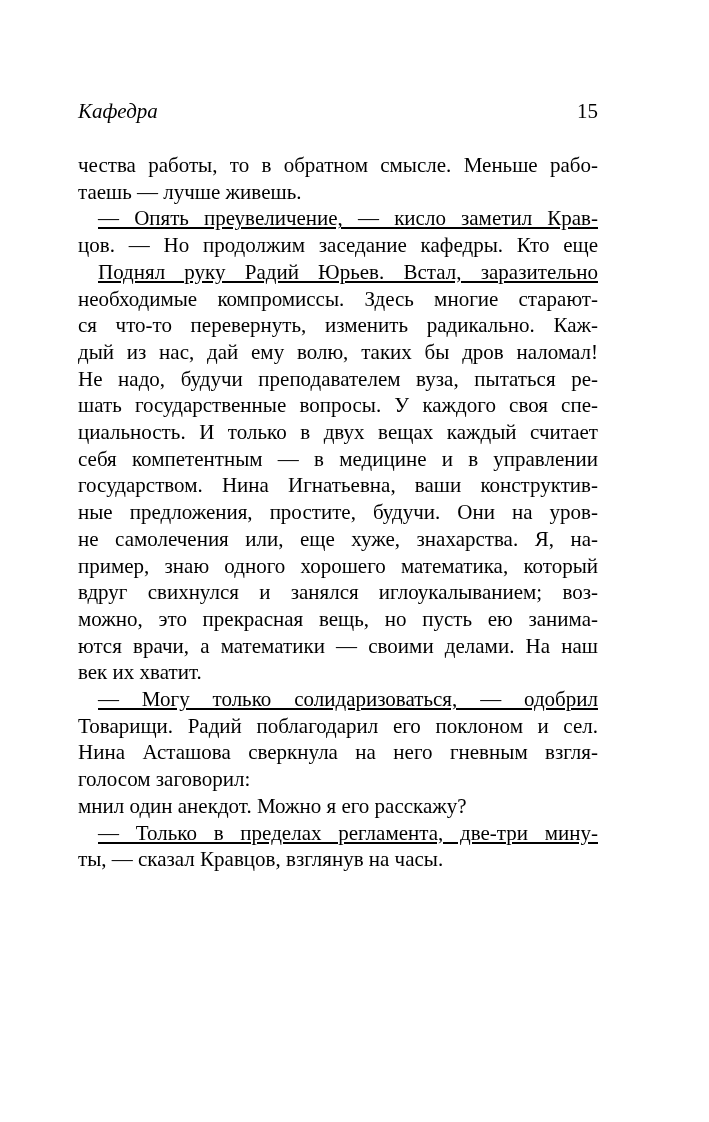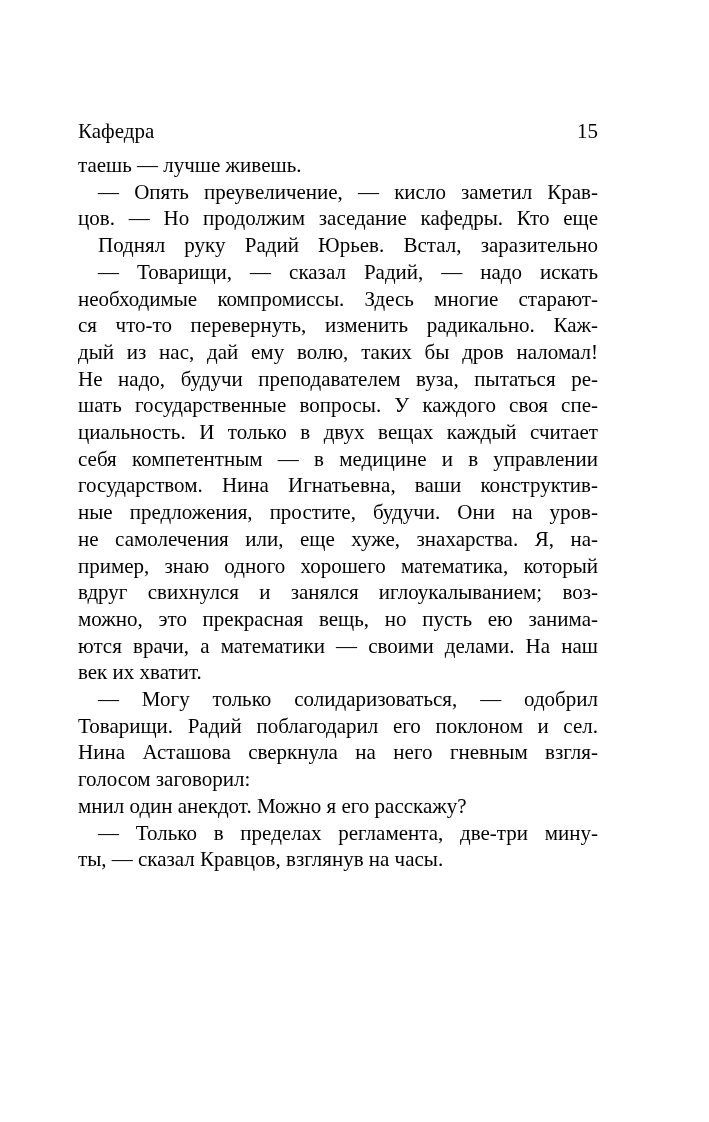--- a/index.html
+++ b/index.html
@@ -21,24 +21,24 @@
     left: 78px;
     top: 98px;
     width: 520px;
     display: flex;
     justify-content: space-between;
     align-items: baseline;
     font-size: 21px;
     line-height: 26px;
   }
   .running-title {
+    font-style: italic;
   }
   .page-number {
     font-style: normal;
-    margin-top: 20px;
   }
   .body-text {
     position: absolute;
     left: 78px;
     top: 152px;
     width: 520px;
     font-size: 21px;
     line-height: 26.7px;
   }
   .body-line {
@@ -46,36 +46,37 @@
     text-align-last: justify;
     -moz-text-align-last: justify;
   }
   .body-line.left {
     text-align: center;
     text-align-last: left;
     -moz-text-align-last: left;
   }
   .body-line.indent {
     text-indent: 20px;
+    text-decoration: underline;
   }
 </style>
 </head>
 <body>
 
 <div class="page">
   <div class="running-header">
     <span class="running-title">Кафедра</span>
     <span class="page-number">15</span>
   </div>
   <div class="body-text" id="body-text">
+      <div class="body-line">чества работы, то в обратном смысле. Меньше рабо-</div>
       <div class="body-line left">таешь — лучше живешь.</div>
       <div class="body-line indent">— Опять преувеличение, — кисло заметил Крав-</div>
       <div class="body-line">цов. — Но продолжим заседание кафедры. Кто еще</div>
       <div class="body-line indent">Поднял руку Радий Юрьев. Встал, заразительно</div>
-      <div class="body-line indent">— Товарищи, — сказал Радий, — надо искать</div>
       <div class="body-line">необходимые компромиссы. Здесь многие старают-</div>
       <div class="body-line">ся что-то перевернуть, изменить радикально. Каж-</div>
       <div class="body-line">дый из нас, дай ему волю, таких бы дров наломал!</div>
       <div class="body-line">Не надо, будучи преподавателем вуза, пытаться ре-</div>
       <div class="body-line">шать государственные вопросы. У каждого своя спе-</div>
       <div class="body-line">циальность. И только в двух вещах каждый считает</div>
       <div class="body-line">себя компетентным — в медицине и в управлении</div>
       <div class="body-line">государством. Нина Игнатьевна, ваши конструктив-</div>
       <div class="body-line">ные предложения, простите, будучи. Они на уров-</div>
       <div class="body-line">не самолечения или, еще хуже, знахарства. Я, на-</div>

